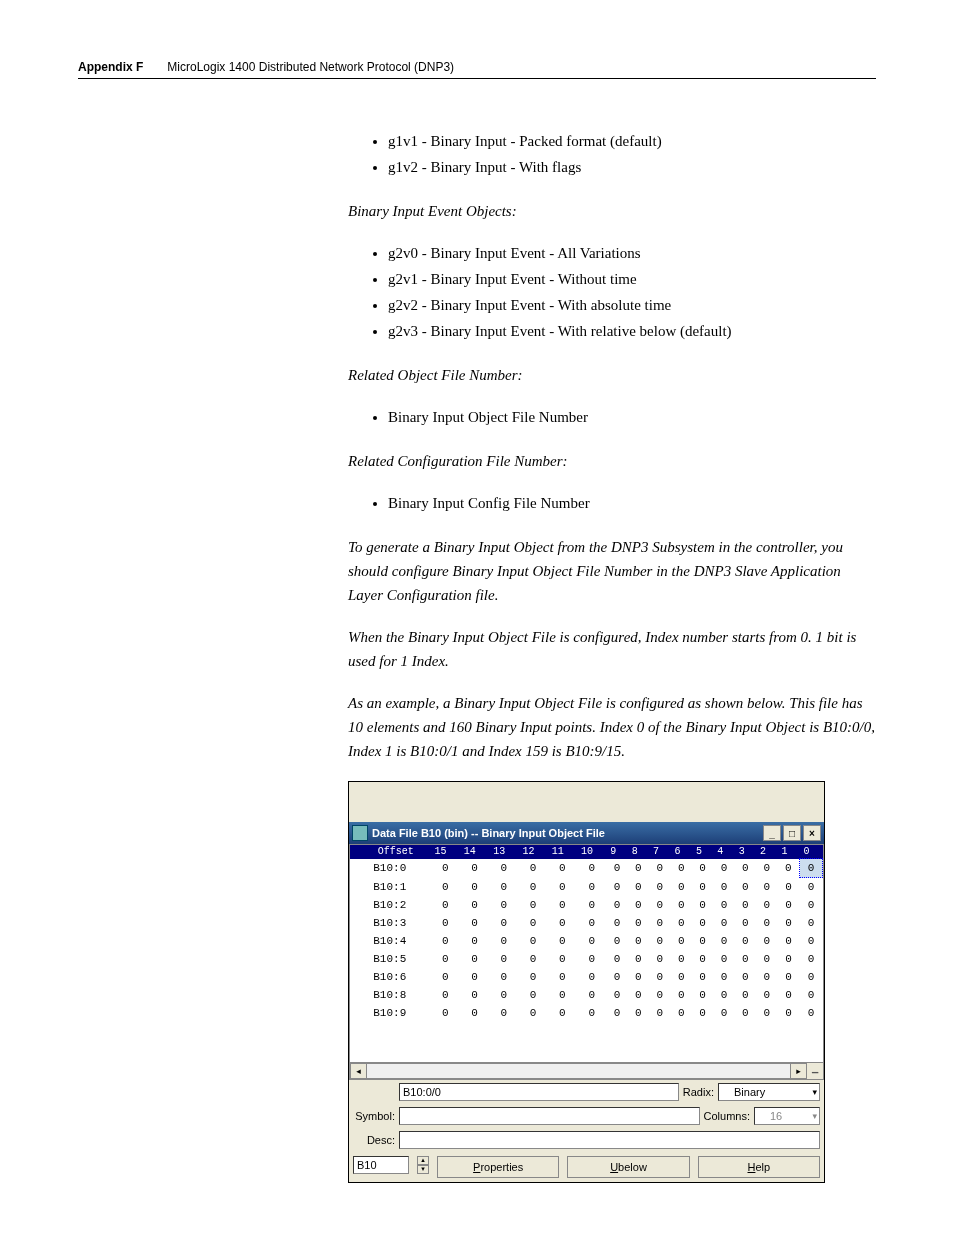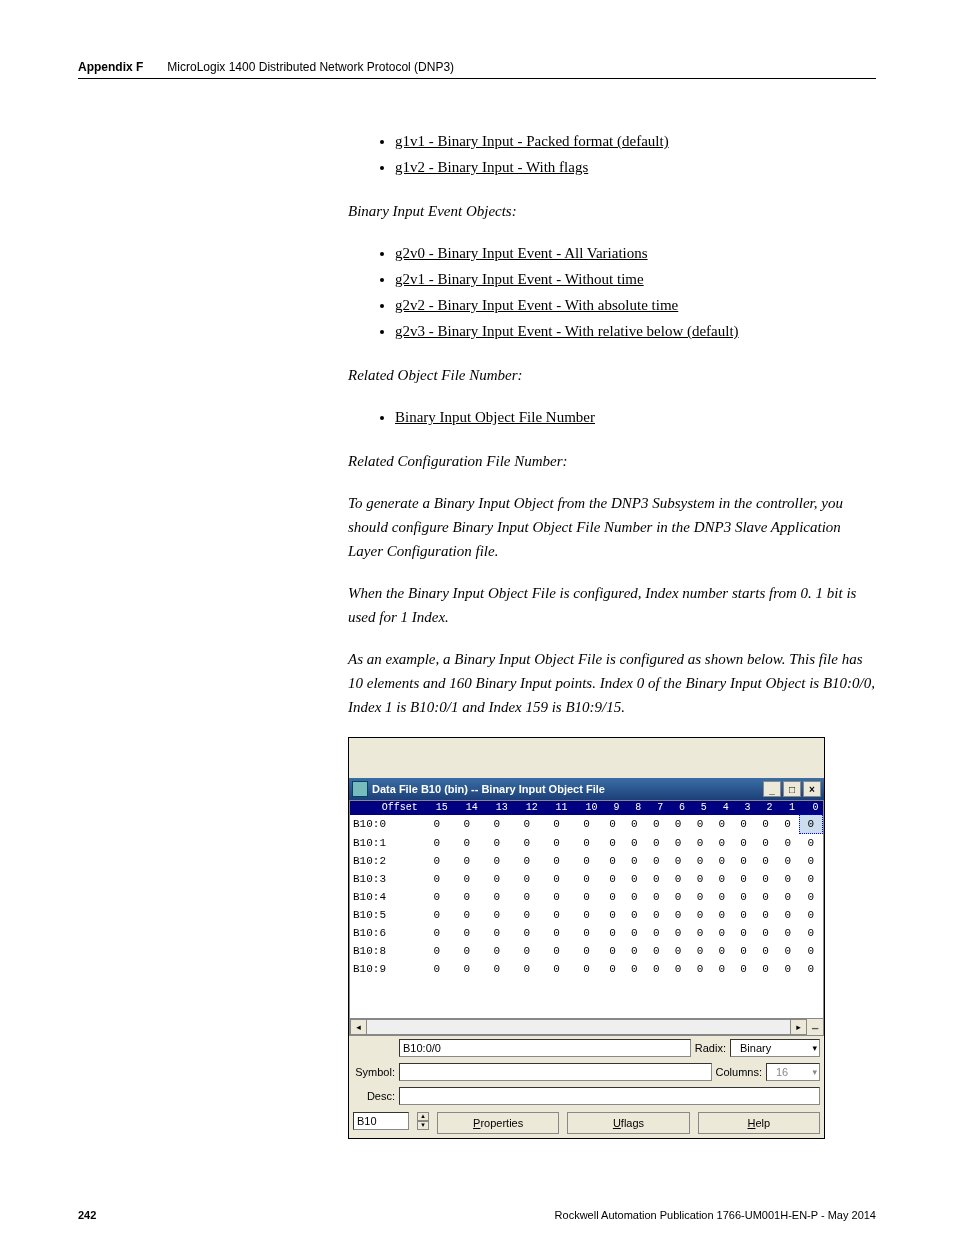--- a/index.html
+++ b/index.html
@@ -26,21 +26,21 @@
     font-size: 12px;
   }
   .hdr .appendix { font-weight: bold; }
   .hdr .title { font-weight: normal; }
   .content {
     margin-left: 270px;
     line-height: 1.6;
   }
   .content p { margin: 0 0 18px 0; font-style: italic; }
   .content ul { margin: 0 0 20px 0; padding-left: 40px; }
-  .content li { margin: 2px 7px; text-decoration: underline; }
+  .content li { margin: 2px 0; }
 
   
   .winwrap {
     margin-left: 270px;
     margin-top: 18px;
     border: 1px solid #000;
     width: 475px;
     font-family: 'Tahoma','MS Sans Serif',Arial,sans-serif;
     font-size: 11px;
     background: #ece9d8;
@@ -70,40 +70,40 @@
     margin:0;
     padding:0;
   }
   table.bits {
     border-collapse: collapse;
     width:100%;
     font-family: 'Courier New',monospace;
     font-size:11px;
   }
   table.bits th {
-    background:#000080;color:#fff;font-weight:normal;text-align:right;
+    background:#000080;color:#fff;font-weight:normal;text-align:left;
     padding:1px 4px;font-size:10px;
   }
-  table.bits th.off { text-align:right; padding-left:8px;}
+  table.bits th.off { text-align:center; padding-left:15px;}
   table.bits td {
     text-align:center;padding:3px 4px;font-size:11px;
   }
-  table.bits td.off { text-align:left; padding-left:3px;}
+  table.bits td.off { text-align:center; padding-left:3px;}
   .sel { background:#cde; border:1px dotted #00f; }
   .hscroll {
     display:flex;align-items:center;background:#ece9d8;height:16px;border-top:1px solid #888;
   }
   .hscroll .arrow{width:15px;height:14px;border:1px solid #888;background:#ece9d8;display:flex;align-items:center;justify-content:center;font-size:9px;}
   .hscroll .track{flex:1;background:#efefef;height:14px;border-top:1px solid #888;border-bottom:1px solid #888;}
   .hscroll .sub{width:16px;text-align:center;font-size:13px;font-weight:bold;color:#555;}
   .formrow { display:flex;align-items:center;padding:3px 4px;gap:4px;}
   .formrow label{font-size:11px;color:#000;}
   .txt { flex:1;background:#fff;border:1px inset #888;height:16px;font-size:11px;padding:0 3px;display:flex;align-items:center;}
   .txt.short{flex:0 0 48px;}
-  .sel-dd{background:#fff;border:1px inset #888;height:16px;font-size:11px;padding:0 9px;display:flex;align-items:center;flex:0 0 70px;position:relative;}
+  .sel-dd{background:#fff;border:1px inset #888;height:16px;font-size:11px;padding:0 15px;display:flex;align-items:center;flex:0 0 70px;position:relative;}
   .sel-dd:after{content:"▾";position:absolute;right:2px;font-size:9px;}
   .spin{display:inline-block;width:12px;}
   .spin div{height:7px;border:1px solid #888;background:#ece9d8;font-size:7px;line-height:5px;text-align:center;}
   .dim{color:#888;}
   .btnrow{display:flex;align-items:flex-start;padding:4px;gap:8px;}
   .btnrow .pbtn{flex:1;text-align:center;border:1px solid #888;background:#ece9d8;height:20px;line-height:20px;font-size:11px;}
   .pbtn u{text-decoration:underline;}
 
   .footer {
     display:flex;justify-content:space-between;margin-top:70px;
@@ -133,20 +133,23 @@
       <li>g2v2 - Binary Input Event - With absolute time</li>
       <li>g2v3 - Binary Input Event - With relative below (default)</li>
     </ul>
 
     <p>Related Object File Number:</p>
     <ul>
       <li>Binary Input Object File Number</li>
     </ul>
 
     <p>Related Configuration File Number:</p>
+    <ul>
+      <li>Binary Input Config File Number</li>
+    </ul>
 
     <p>To generate a Binary Input Object from the DNP3 Subsystem in the controller, you should configure Binary Input Object File Number in the DNP3 Slave Application Layer Configuration file.</p>
     <p>When the Binary Input Object File is configured, Index number starts from 0. 1 bit is used for 1 Index.</p>
     <p>As an example, a Binary Input Object File is configured as shown below. This file has 10 elements and 160 Binary Input points. Index 0 of the Binary Input Object is B10:0/0, Index 1 is B10:0/1 and Index 159 is B10:9/15.</p>
   </div>
 
   <div class="winwrap">
     <div class="titlebar">
       <span class="ticon"></span>
       <span class="ttext">Data File B10 (bin)  --  Binary Input Object File</span>
@@ -384,21 +387,21 @@
     </div>
     <div class="btnrow">
       <div class="txt short">
           <span>B10</span>
         </div>
       <div class="spin">
           <div>▴</div>
           <div>▾</div>
         </div>
       <div class="pbtn"><u>P</u><span id="propRest">roperties</span></div>
-      <div class="pbtn"><u>U</u><span id="usageRest">flags</span></div>
+      <div class="pbtn"><u>U</u><span id="usageRest">below</span></div>
       <div class="pbtn"><u>H</u><span id="helpRest">elp</span></div>
     </div>
   </div>
 
   <div class="footer">
     <span class="pn">242</span>
     <span>Rockwell Automation Publication 1766-UM001H-EN-P - May 2014</span>
   </div>
 </div>
 

